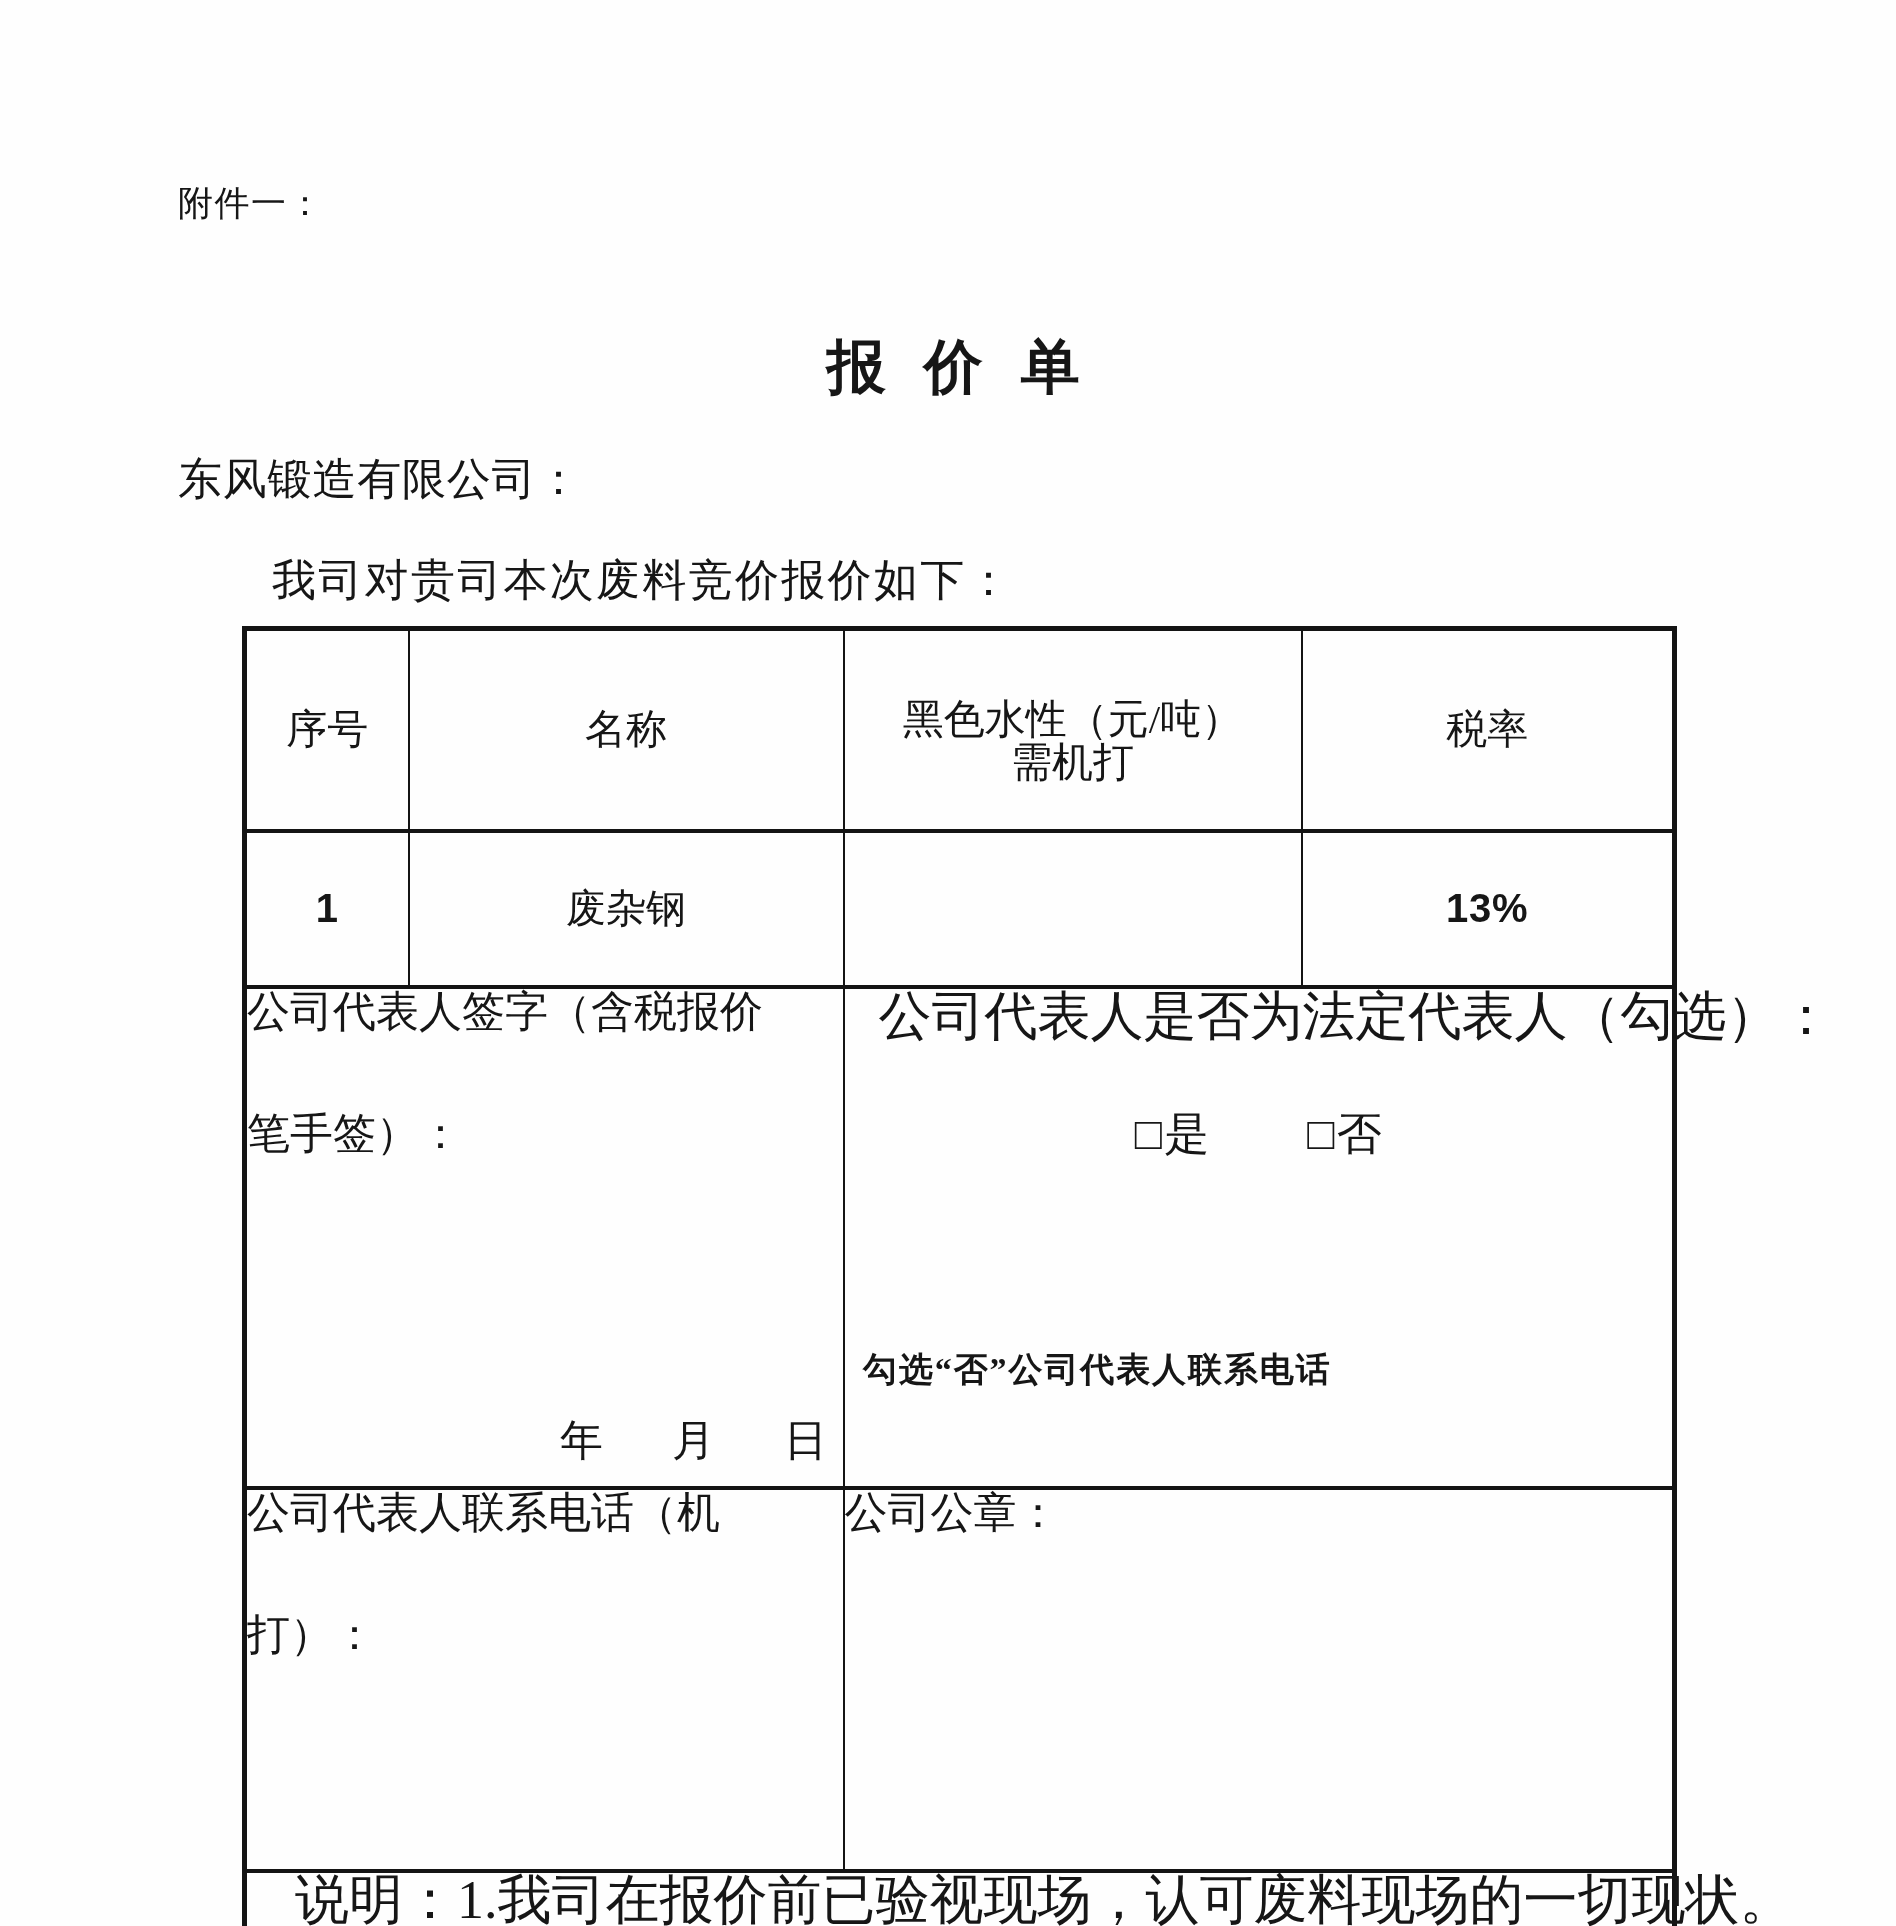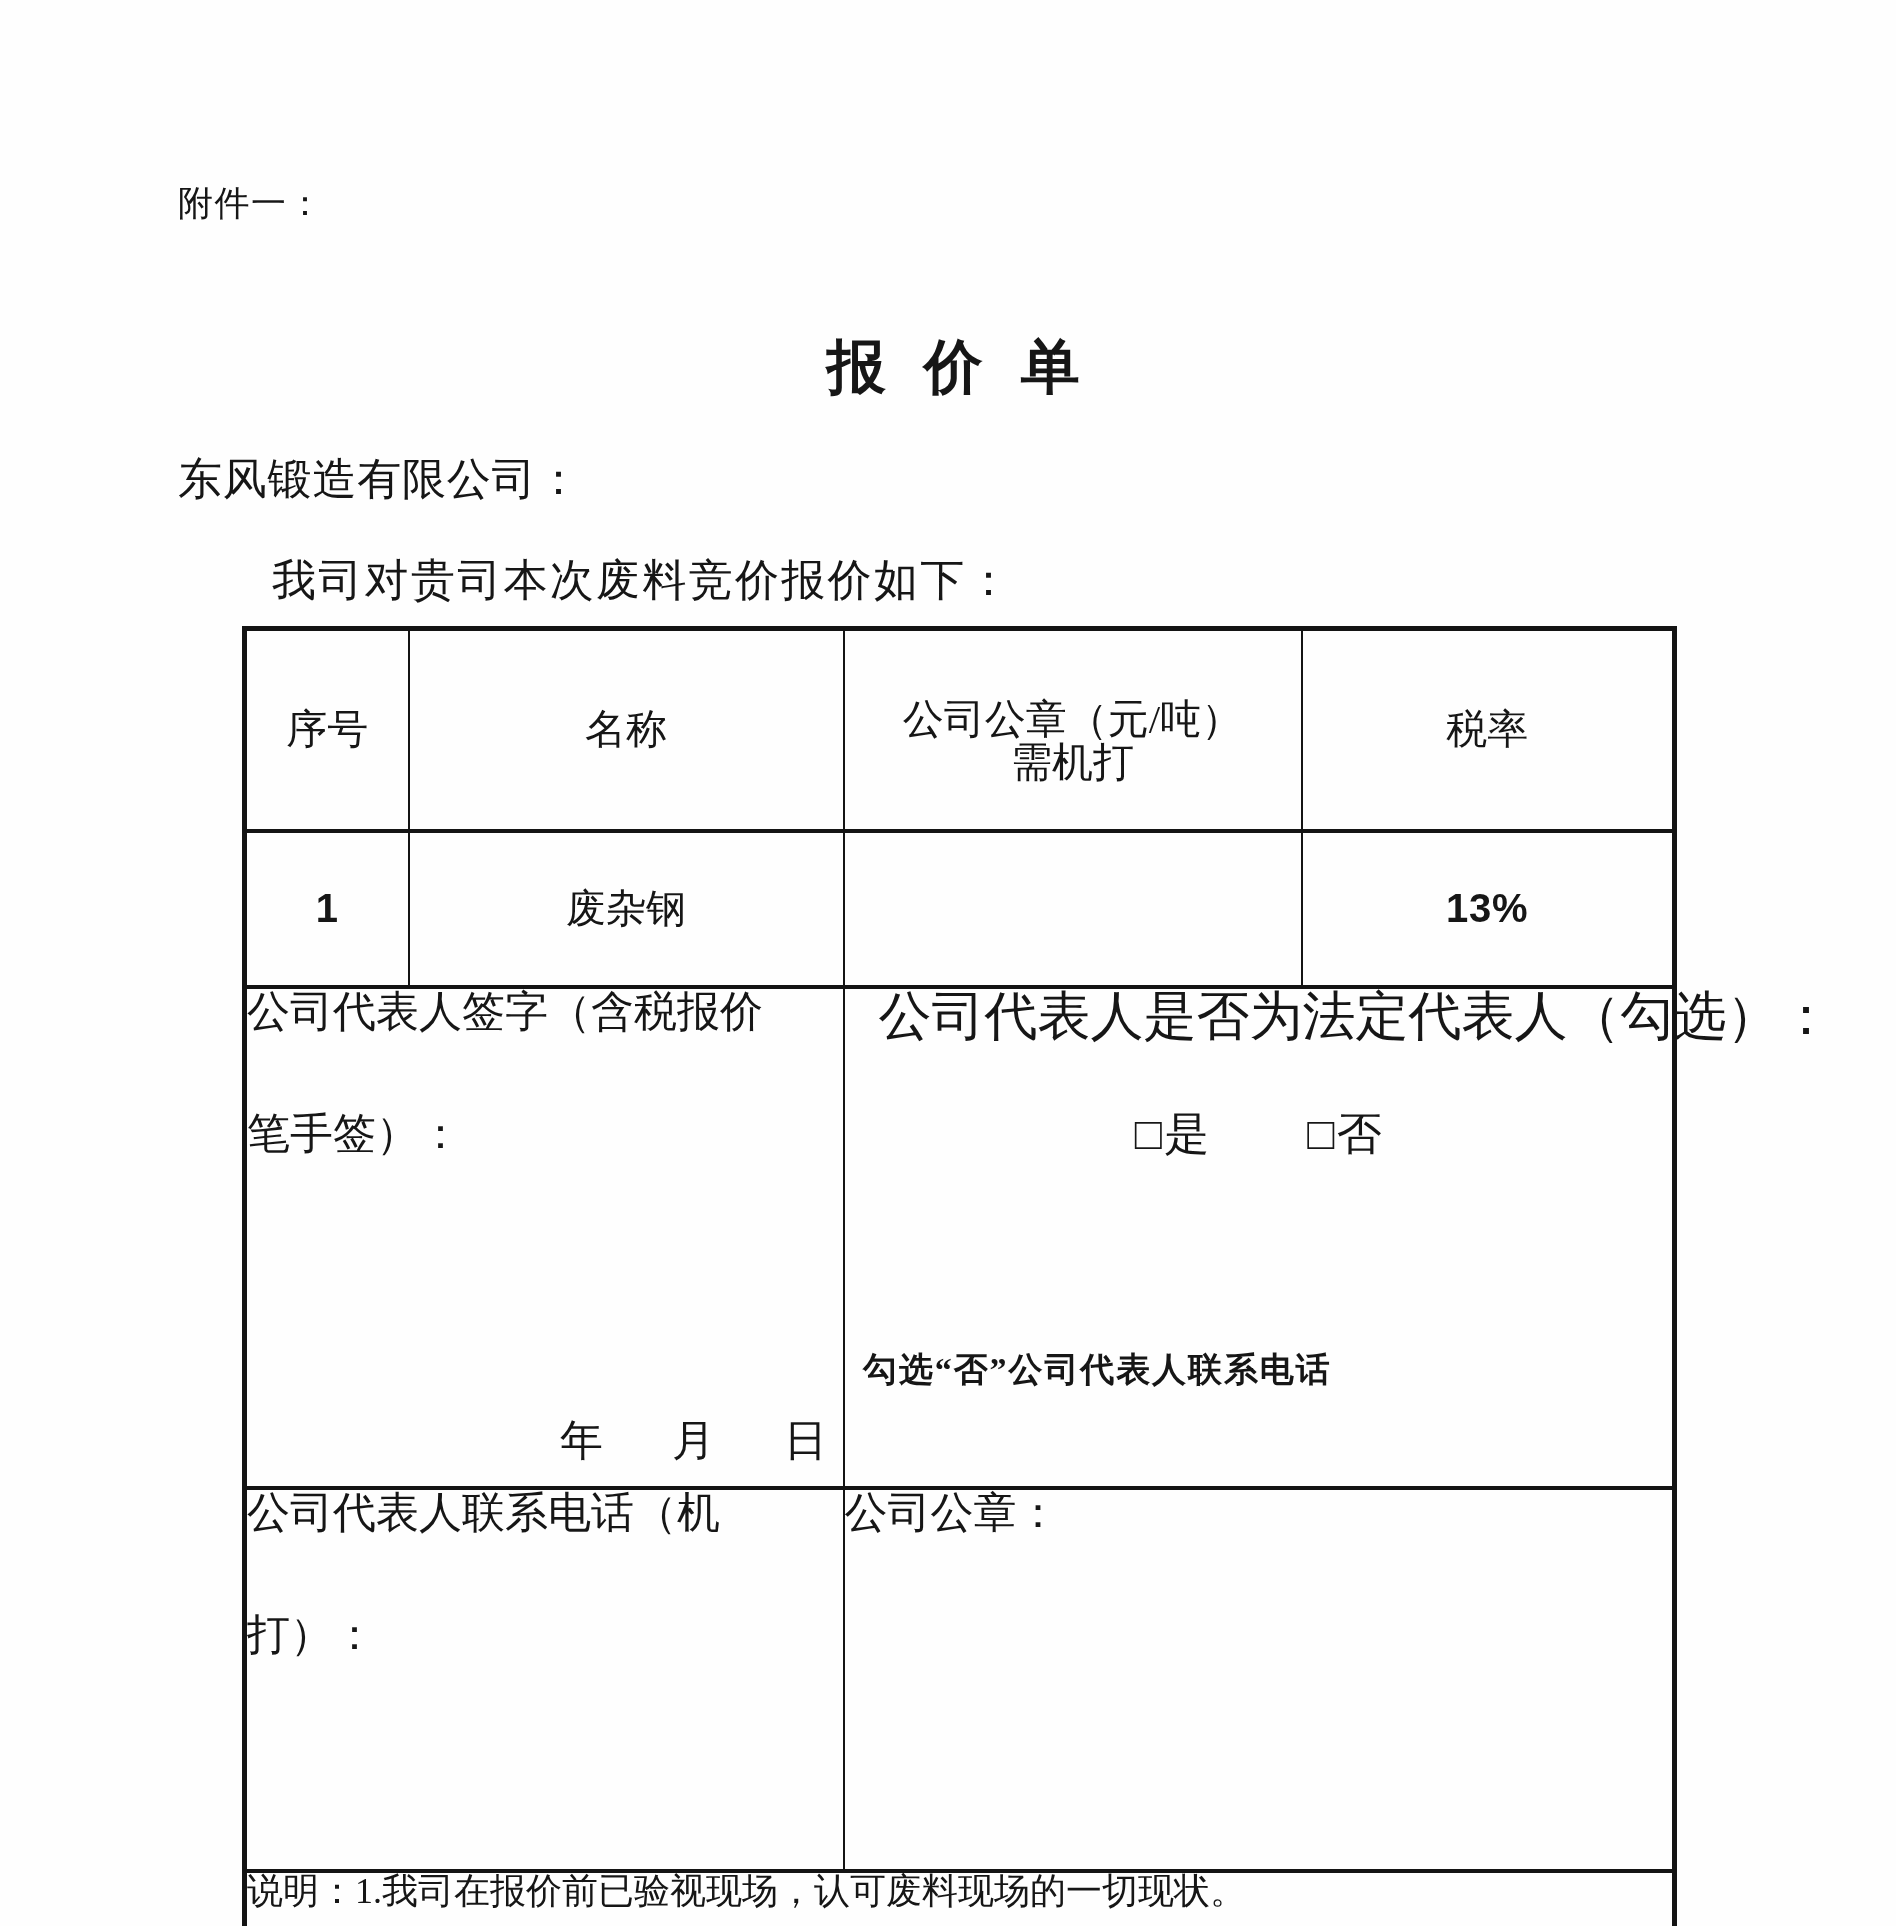--- a/index.html
+++ b/index.html
@@ -140,24 +140,25 @@
 
   
   tr.r-phone { height: 383px; }
   td.cell-phone { padding: 24px 9.6px 0 13.5px; }
   td.cell-seal  { padding: 24px 9.6px 0 17.3px; }
 
   
   tr.r-notes { height: 593px; }
   td.cell-notes { padding: 26px 15.4px 0 14.6px; }
   .note-ln {
-    font-size: 36px;
+    font-size: 54px;
     line-height: 1;
     margin-bottom: 55px;
     white-space: nowrap;
+    margin-left: 48px;
   }
 </style>
 </head>
 <body>
 
 <div class="page">
 
   <div class="attachment">附件一：</div>
 
   <h1 class="doc-title">报 价 单</h1>
@@ -176,21 +177,21 @@
 
     <tbody>
         <tr class="r-header">
       <td>
         <span>序号</span>
       </td>
       <td>
         <span>名称</span>
       </td>
       <td class="hdr-price">
-        <div class="price-l1">公司公章（元/吨）</div>
+        <div class="price-l1">黑色水性（元/吨）</div>
         <div class="price-l2">需机打</div>
       </td>
       <td>
         <span>税率</span>
       </td>
     </tr>
 
     <tr class="r-data">
       <td>
         <span class="typed-num">1</span>

